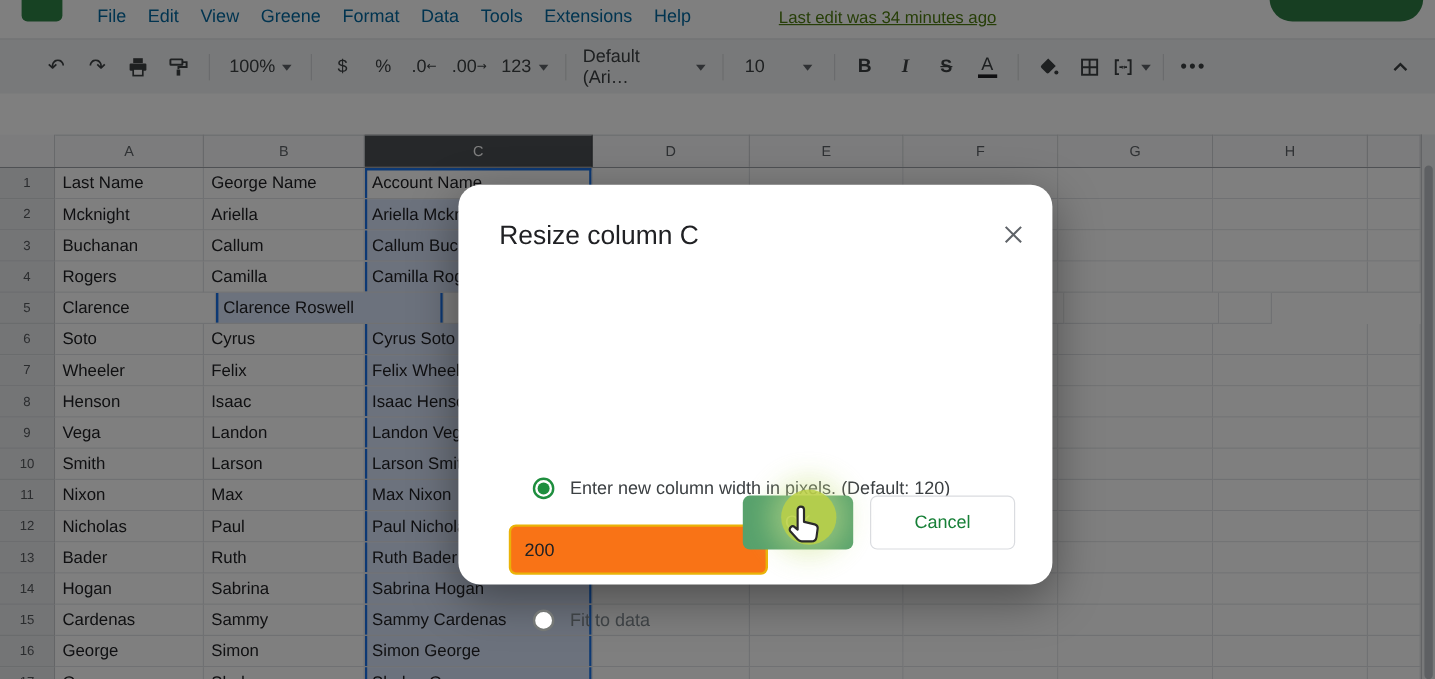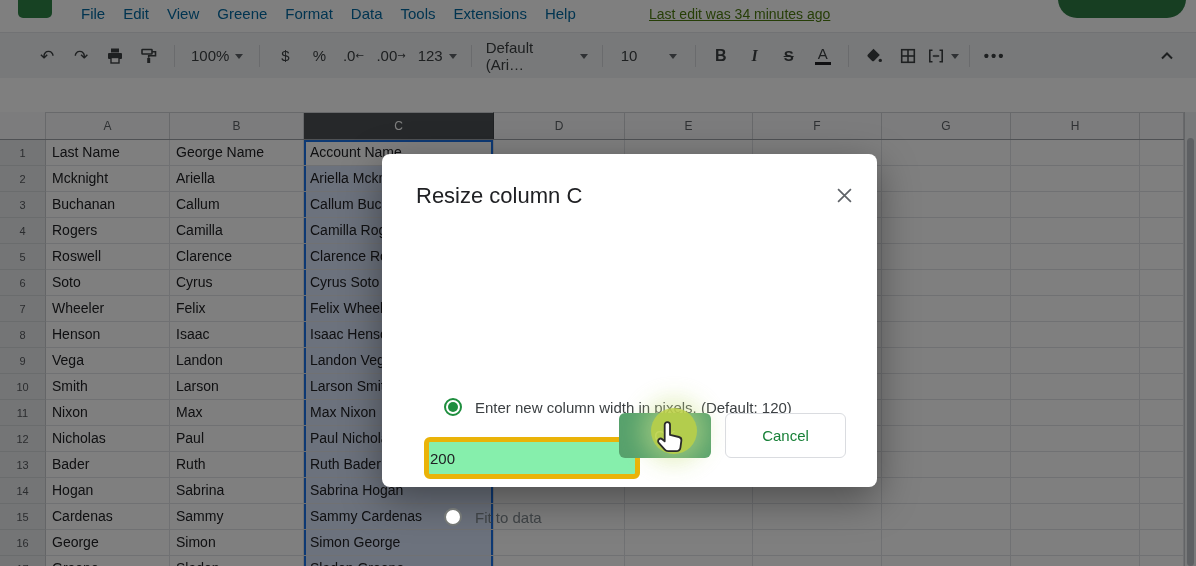--- a/index.html
+++ b/index.html
@@ -67,33 +67,33 @@
                            inset 0 2px 0 var(--selection_blue); }
   .cwR { width:46px; }  .cw0 { width:124px; } .cw1 { width:134px; } .cw2 { width:190px; }
   .cw3 { width:131px; } .cw4 { width:128px; } .cw5 { width:129px; } .cw6 { width:129px; }
   .cw7 { width:129px; } .cw8 { width:44px; }
   .vscroll { position:absolute; right:0; top:112px; width:12px; height:454px; background:#f1f3f4;
              border-left:1px solid #c6c9cc; }
   .vthumb { position:absolute; left:2px; right:2px; top:26px; bottom:0; background:#bdc1c6; border-radius:4px; }
   
   .scrim { position:absolute; inset:0; background:rgba(0,0,0,0.5); z-index:40; }
   .dialog { position:absolute; left:382px; top:154px; width:495px; height:333px; background:#fff;
-            border-radius:8px; box-shadow:0 12px 40px rgba(0,0,0,0.4); z-index:60; }
+            border-radius:18px; box-shadow:0 12px 40px rgba(0,0,0,0.4); z-index:60; }
   .dlg-title { position:absolute; left:34px; top:29px; font-size:22px; color:#202124; font-weight:400; }
   .dlg-close { position:absolute; right:24px; top:32px; width:18px; height:18px; display:flex;
                align-items:center; justify-content:center; }
   .optrow { position:absolute; left:42px; display:flex; align-items:center;margin-left:20px; }
   .radio { width:18px; height:18px; border-radius:50%; border:2px solid #747775; flex:0 0 18px;
            display:flex; align-items:center; justify-content:center; background:#fff; }
   .radio.on { border-color:var(--radio_green); }
   .radio.on::after { content:""; width:10px; height:10px; border-radius:50%; background:var(--radio_green); }
   .optlabel { margin-left:13px; font-size:15px; color:#3c4043; }
   .width-input { position:absolute; left:42px; top:283px; width:216px; height:42px;
-                 border:5px solid #eab308; border-radius:6px; padding-left:1px; font-size:15px;
-                 color:#202124; font-family:"Liberation Sans",sans-serif; background:#86efac; }
+                 border:2px solid #eab308; border-radius:6px; padding-left:11px; font-size:15px;
+                 color:#202124; font-family:"Liberation Sans",sans-serif; background:#f97316; }
   .btnrow { position:absolute; right:31px; bottom:29px; display:flex; }
   .btn-ok { width:92px; height:45px; border:none; border-radius:6px; background:var(--ok_green);
             color:#fff; font-size:15px; font-weight:500; margin-right:14px;
             font-family:"Liberation Sans",sans-serif; }
   .btn-cancel { width:121px; height:45px; border:1px solid #dadce0; border-radius:6px; background:#fff;
             color:var(--cancel_text_green); font-size:15px; font-weight:500;
             font-family:"Liberation Sans",sans-serif; }
   
   .click-circle { position:absolute; left:651px; top:408px; width:46px; height:46px; border-radius:50%;
                   background:var(--click_highlight); opacity:0.9; z-index:70;
@@ -281,21 +281,20 @@
         <div class="cell cw2 selC">Camilla Rogers</div>
         <div class="cell cw3"></div>
         <div class="cell cw4"></div>
         <div class="cell cw5"></div>
         <div class="cell cw6"></div>
         <div class="cell cw7"></div>
         <div class="cell cw8"></div>
       </div>
       <div class="grow">
         <div class="rnum cwR">5</div>
-        <div class="cell cw0">Roswell</div>
         <div class="cell cw1">Clarence</div>
         <div class="cell cw2 selC">Clarence Roswell</div>
         <div class="cell cw3"></div>
         <div class="cell cw4"></div>
         <div class="cell cw5"></div>
         <div class="cell cw6"></div>
         <div class="cell cw7"></div>
         <div class="cell cw8"></div>
       </div>
       <div class="grow">

